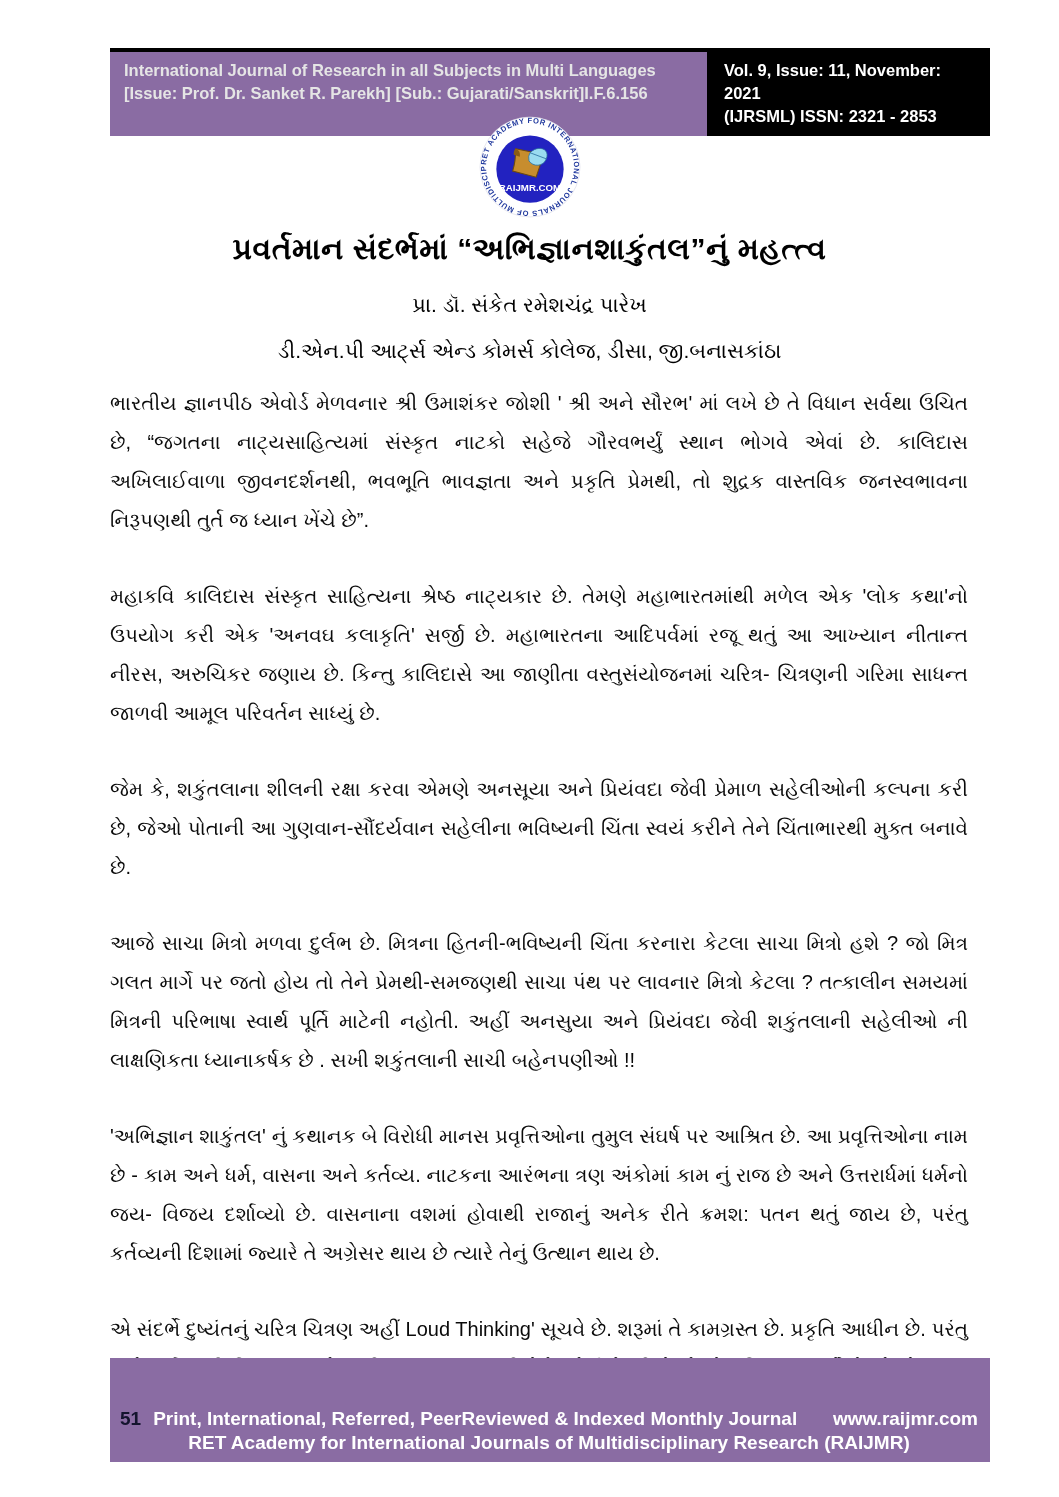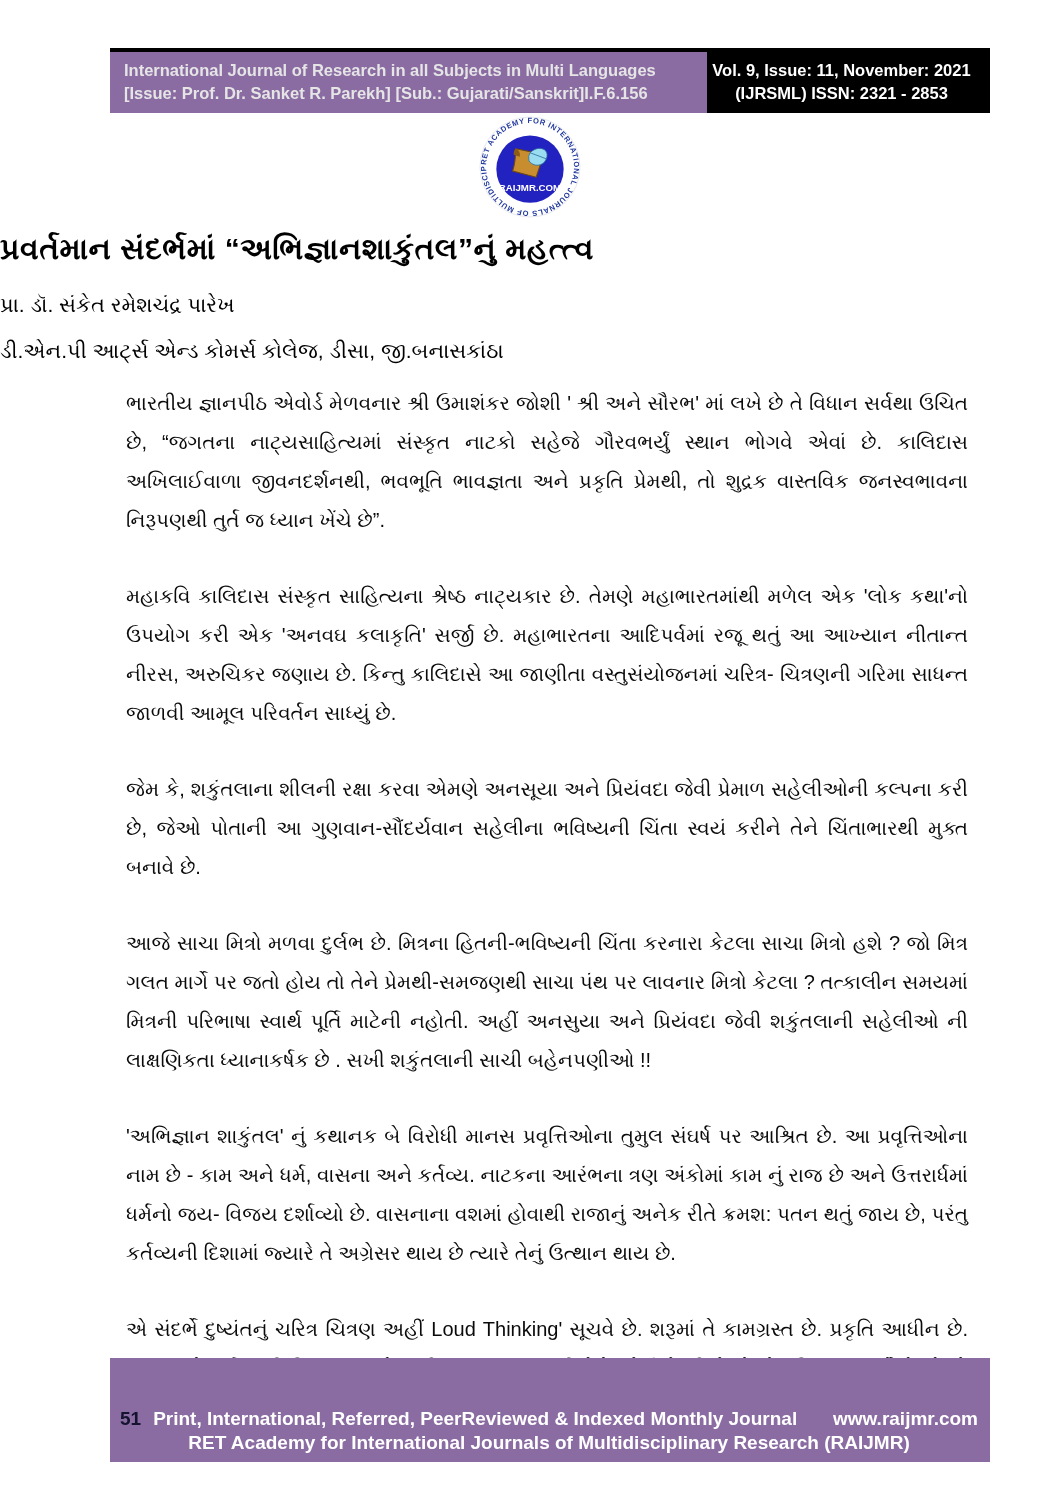--- a/index.html
+++ b/index.html
@@ -22,44 +22,44 @@
     background:#8a6ca3;
     color:#e5e5e5;
     width:597px;box-sizing:border-box;
     padding:7px 12px 8px 14px;
     font-weight:bold;font-size:16.5px;line-height:23px;
   }
   .journal-header .right{
     background:#000;
     color:#fff;
     flex:1;box-sizing:border-box;
-    padding:7px 14px 8px 0;
+    padding:7px 14px 8px 17px;
     font-weight:bold;font-size:16.5px;line-height:23px;
-    text-align:center;
+    text-align:left;
   }
   
   .logo-wrap{
     position:absolute;top:116px;left:50%;
     transform:translateX(-50%);
     width:102px;height:102px;
   }
   
-  .title-block{position:absolute;top:232px;left:0;width:100%;text-align:left;}
+  .title-block{position:absolute;top:232px;left:0;width:100%;text-align:center;}
   .article-title{
     font-size:30px;font-weight:bold;letter-spacing:0.5px;
     margin:0 0 26px 0;
   }
   .article-author{font-size:21px;margin:0 0 22px 0;}
   .article-affiliation{font-size:21px;margin:0;}
   
   .body-text{
     position:absolute;top:384px;left:110px;width:858px;
   }
   .body-text p{
-    margin:0 0 37px 16px;
+    margin:0 0 37px 0;
     font-size:20px;line-height:39px;
     text-align:justify;
     color:#0a0a0a;
   }
   .body-text p:last-child{margin-bottom:0;}
   
   .journal-footer{
     position:absolute;bottom:35px;left:110px;width:880px;
     background:#8a6ca3;color:#fff;
     box-sizing:border-box;

